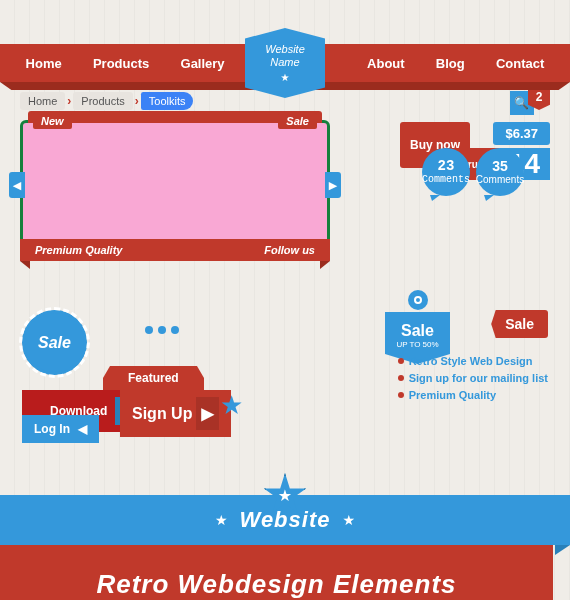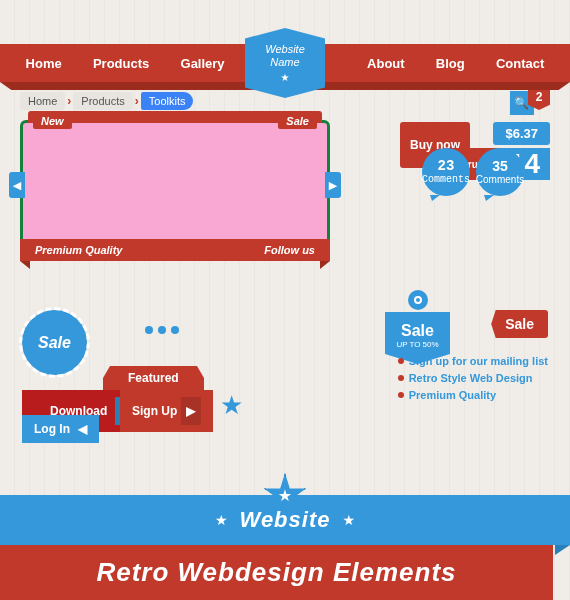--- a/index.html
+++ b/index.html
@@ -526,21 +526,21 @@
     }
 
     .btn-signup {
       position: absolute;
       top: 390px;
       left: 120px;
       background: #c0392b;
       color: #fff;
       border: none;
       padding: 7px 12px;
-      font-size: 12px;
+      font-size: 16px;
       font-weight: bold;
       cursor: pointer;
       display: flex;
       align-items: center;
       gap: 4px;
     }
     .btn-signup-arrow {
       background: #a93226;
       padding: 7px 5px;
     }
@@ -635,21 +635,21 @@
 
     
     .footer {
       position: absolute;
       bottom: 0;
       left: 0;
       right: 17px;
       height: 55px;
       background: #c0392b;
       display: flex;
-      align-items: center;
+      align-items: flex-end;
       justify-content: center;
     }
     .footer-text {
       color: #fff;
       font-size: 26px;
       font-weight: bold;
       font-style: italic;
       letter-spacing: 1px;
     }
 
@@ -793,25 +793,25 @@
       <div class="hanger-body-sub">UP TO 50%</div>
     </div>
     <div class="hanger-notch"></div>
   </div>
 
   <div class="sale-label-right">Sale</div>
 
   <div class="right-text-block">
     <div class="right-text-line">
       <span class="bullet-dot"></span>
-      <span>Sign up for our mailing list</span>
+      <span>Retro Style Web Design</span>
     </div>
     <div class="right-text-line">
       <span class="bullet-dot"></span>
-      <span>Retro Style Web Design</span>
+      <span>Sign up for our mailing list</span>
     </div>
     <div class="right-text-line">
       <span class="bullet-dot"></span>
       <span>Premium Quality</span>
     </div>
   </div>
 
   <button class="btn-download">
     <span>Download</span>
     <span class="btn-download-arrow">▼</span>

